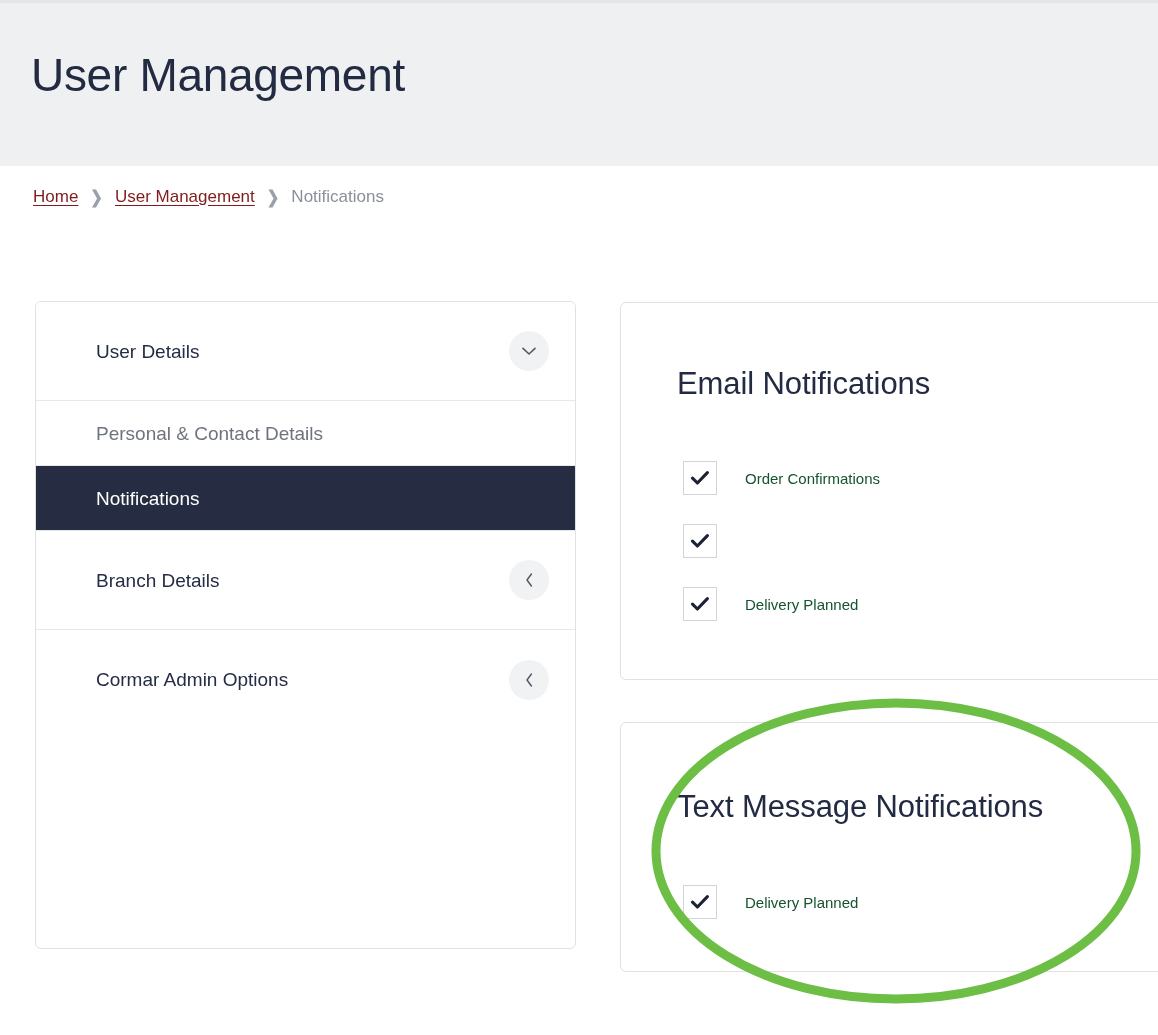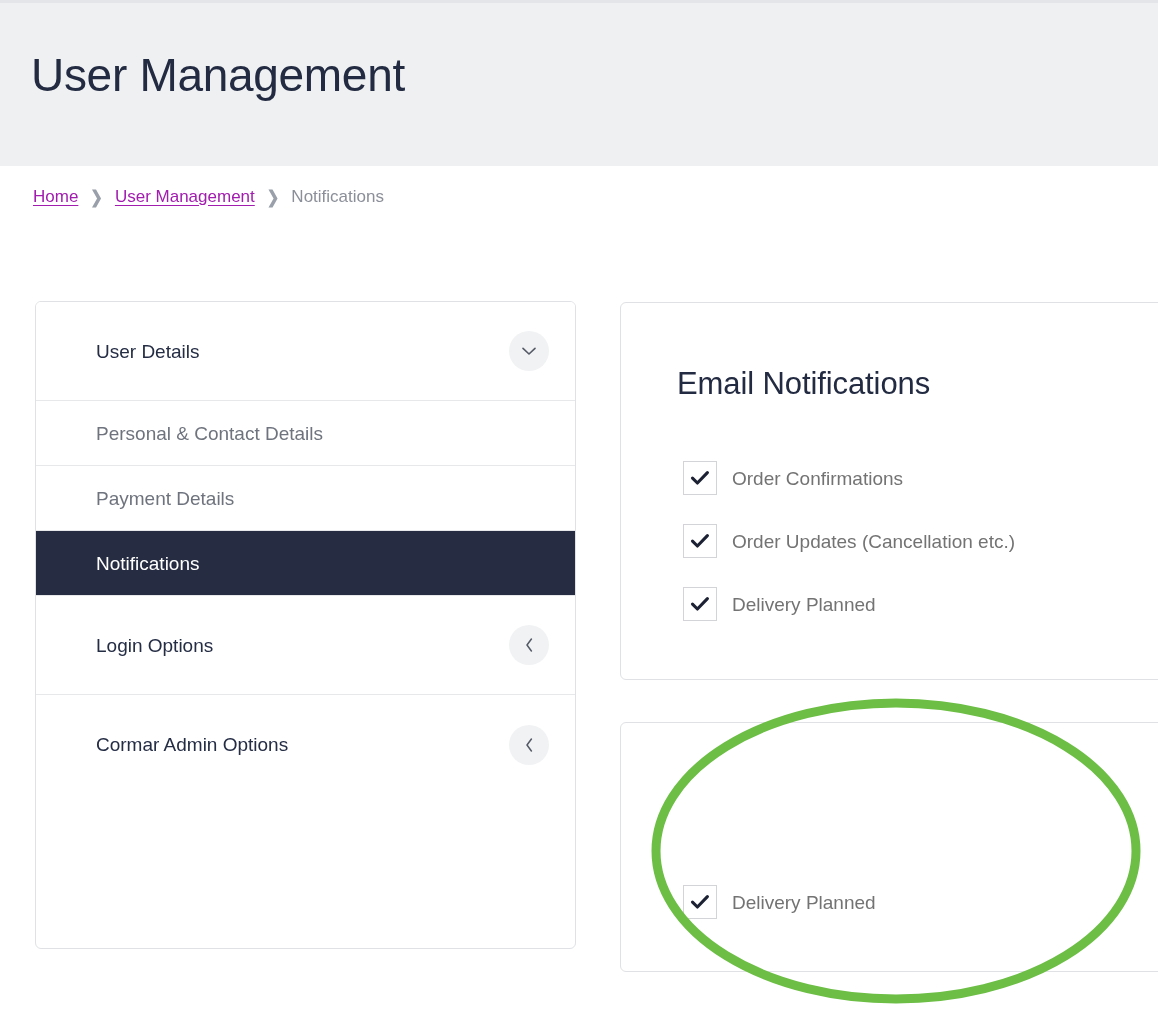--- a/index.html
+++ b/index.html
@@ -44,21 +44,21 @@
     position: absolute;
     left: 33px;
     top: 188px;
     display: flex;
     align-items: center;
     font-size: 17px;
     line-height: 1;
     white-space: nowrap;
   }
   .crumb-link {
-    color: #a21caf;
+    color: #7f1d1d;
     text-decoration: underline;
     text-underline-offset: 3px;
     font-size: 17px;
     cursor: pointer;
   }
   .crumb-current {
     color: #8b8f99;
     font-size: 17px;
   }
   .crumb-sep {
@@ -175,23 +175,23 @@
     height: 34px;
     border: 1px solid #d2d4d8;
     background: #ffffff;
     display: flex;
     align-items: center;
     justify-content: center;
     flex: none;
   }
   .checkbox svg { display: block; }
   .check-label {
-    margin-left: 15px;
-    font-size: 19px;
-    color: #737373;
+    margin-left: 28px;
+    font-size: 15px;
+    color: #14532d;
     line-height: 1;
     white-space: nowrap;
   }
 
   
   .annotation-layer {
     position: absolute;
     left: 0;
     top: 0;
     width: 1158px;
@@ -222,31 +222,28 @@
       <svg width="14" height="9" viewBox="0 0 14 9" fill="none" aria-hidden="true">
         <path d="M1 1.3 L7 7 L13 1.3" stroke="#555b66" stroke-width="1.6" stroke-linecap="round" stroke-linejoin="round"></path>
       </svg>
     </span>
   </div>
 
   <div class="nav-item sub first">
     <span class="nav-label">Personal &amp; Contact Details</span>
   </div>
 
-  <div class="nav-item sub">
-    <span class="nav-label">Payment Details</span>
-  </div>
 
   <div class="nav-item sub active">
     <span class="nav-label">Notifications</span>
   </div>
 
 
   <div class="nav-item group">
-    <span class="nav-label">Login Options</span>
+    <span class="nav-label">Branch Details</span>
     <span class="nav-chevron-btn">
       <svg width="9" height="14" viewBox="0 0 9 14" fill="none" aria-hidden="true">
         <path d="M6.4 1 L2 7 L6.4 13" stroke="#555b66" stroke-width="1.5" stroke-linecap="round" stroke-linejoin="round"></path>
       </svg>
     </span>
   </div>
 
 
   <div class="nav-item group">
     <span class="nav-label">Cormar Admin Options</span>
@@ -271,36 +268,36 @@
       </span>
       <span class="check-label">Order Confirmations</span>
     </div>
 
     <div class="check-row">
       <span class="checkbox">
         <svg width="20" height="16" viewBox="0 0 20 16" fill="none" aria-hidden="true">
           <path d="M2.5 8.2 L7.4 13 L17.4 2.6" stroke="#1c2233" stroke-width="3.1" stroke-linecap="round" stroke-linejoin="round"></path>
         </svg>
       </span>
-      <span class="check-label">Order Updates (Cancellation etc.)</span>
     </div>
 
     <div class="check-row">
       <span class="checkbox">
         <svg width="20" height="16" viewBox="0 0 20 16" fill="none" aria-hidden="true">
           <path d="M2.5 8.2 L7.4 13 L17.4 2.6" stroke="#1c2233" stroke-width="3.1" stroke-linecap="round" stroke-linejoin="round"></path>
         </svg>
       </span>
       <span class="check-label">Delivery Planned</span>
     </div>
 
   </div>
 </div>
 
 <div class="panel panel-sms">
+  <div class="panel-title">Text Message Notifications</div>
   <div class="check-list">
 
     <div class="check-row">
       <span class="checkbox">
         <svg width="20" height="16" viewBox="0 0 20 16" fill="none" aria-hidden="true">
           <path d="M2.5 8.2 L7.4 13 L17.4 2.6" stroke="#1c2233" stroke-width="3.1" stroke-linecap="round" stroke-linejoin="round"></path>
         </svg>
       </span>
       <span class="check-label">Delivery Planned</span>
     </div>

